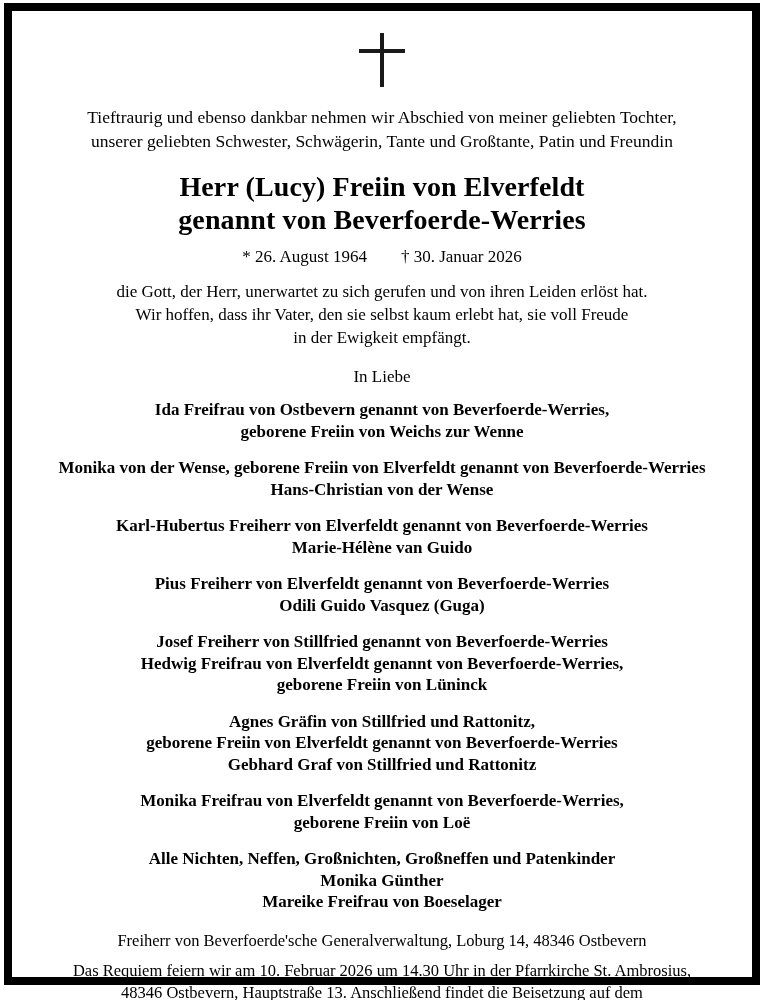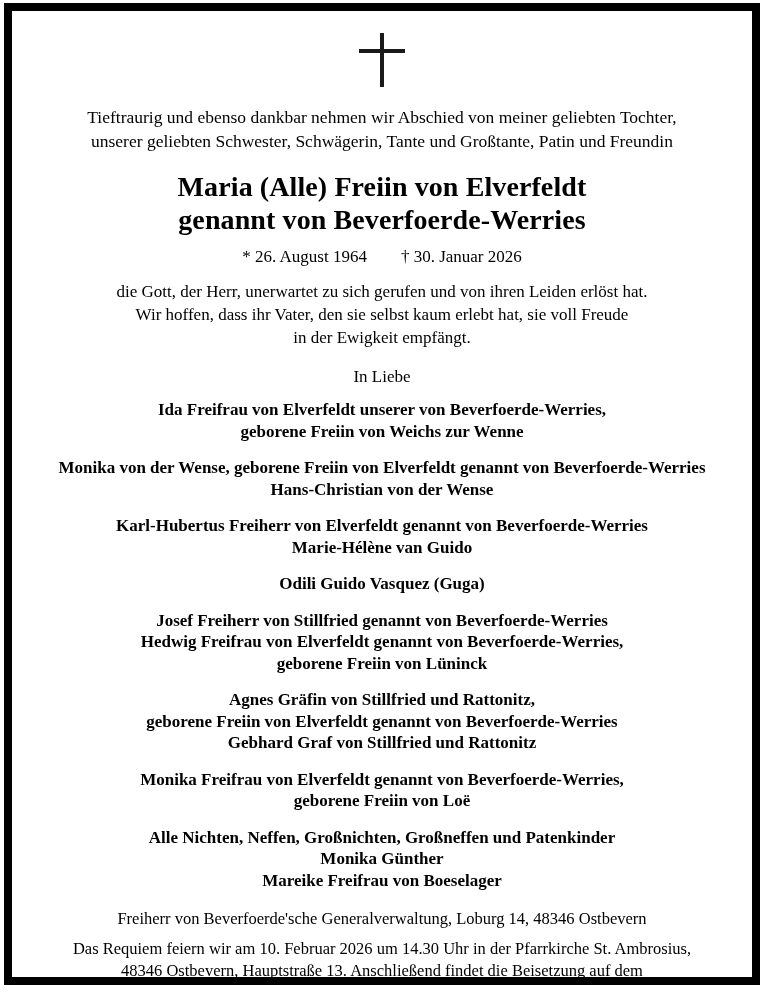--- a/index.html
+++ b/index.html
@@ -149,54 +149,55 @@
           <div class="horz"></div>
         </div>
       </div>
 
       <div class="intro">
         <span>Tieftraurig und ebenso dankbar nehmen wir Abschied von meiner geliebten Tochter,</span><br>
         <span>unserer geliebten Schwester, Schwägerin, Tante und Großtante, Patin und Freundin</span>
       </div>
 
       <div class="deceased-name">
-        <span>Maria (Alle) Freiin von Elverfeldt</span><br>
+        <span>Herr (Lucy) Freiin von Elverfeldt</span><br>
         <span>genannt von Beverfoerde-Werries</span>
       </div>
 
       <div class="dates">
         <span>* 26. August 1964</span><span class="sep"></span><span>† 30. Januar 2026</span>
       </div>
 
       <div class="passage">
         <span>die Gott, der Herr, unerwartet zu sich gerufen und von ihren Leiden erlöst hat.</span><br>
         <span>Wir hoffen, dass ihr Vater, den sie selbst kaum erlebt hat, sie voll Freude</span><br>
         <span>in der Ewigkeit empfängt.</span>
       </div>
 
       <div class="in-love">In Liebe</div>
 
       <div class="mourners">
 
         <div class="mourner-group">
-          <span class="mourner-line">Ida Freifrau von Elverfeldt unserer von Beverfoerde-Werries,</span>
+          <span class="mourner-line">Ida Freifrau von Ostbevern genannt von Beverfoerde-Werries,</span>
           <span class="mourner-line">geborene Freiin von Weichs zur Wenne</span>
         </div>
 
         <div class="mourner-group">
           <span class="mourner-line">Monika von der Wense, geborene Freiin von Elverfeldt genannt von Beverfoerde-Werries</span>
           <span class="mourner-line">Hans-Christian von der Wense</span>
         </div>
 
         <div class="mourner-group">
           <span class="mourner-line">Karl-Hubertus Freiherr von Elverfeldt genannt von Beverfoerde-Werries</span>
           <span class="mourner-line">Marie-Hélène van Guido</span>
         </div>
 
         <div class="mourner-group">
+          <span class="mourner-line">Pius Freiherr von Elverfeldt genannt von Beverfoerde-Werries</span>
           <span class="mourner-line">Odili Guido Vasquez (Guga)</span>
         </div>
 
         <div class="mourner-group">
           <span class="mourner-line">Josef Freiherr von Stillfried genannt von Beverfoerde-Werries</span>
           <span class="mourner-line">Hedwig Freifrau von Elverfeldt genannt von Beverfoerde-Werries,</span>
           <span class="mourner-line">geborene Freiin von Lüninck</span>
         </div>
 
         <div class="mourner-group">

